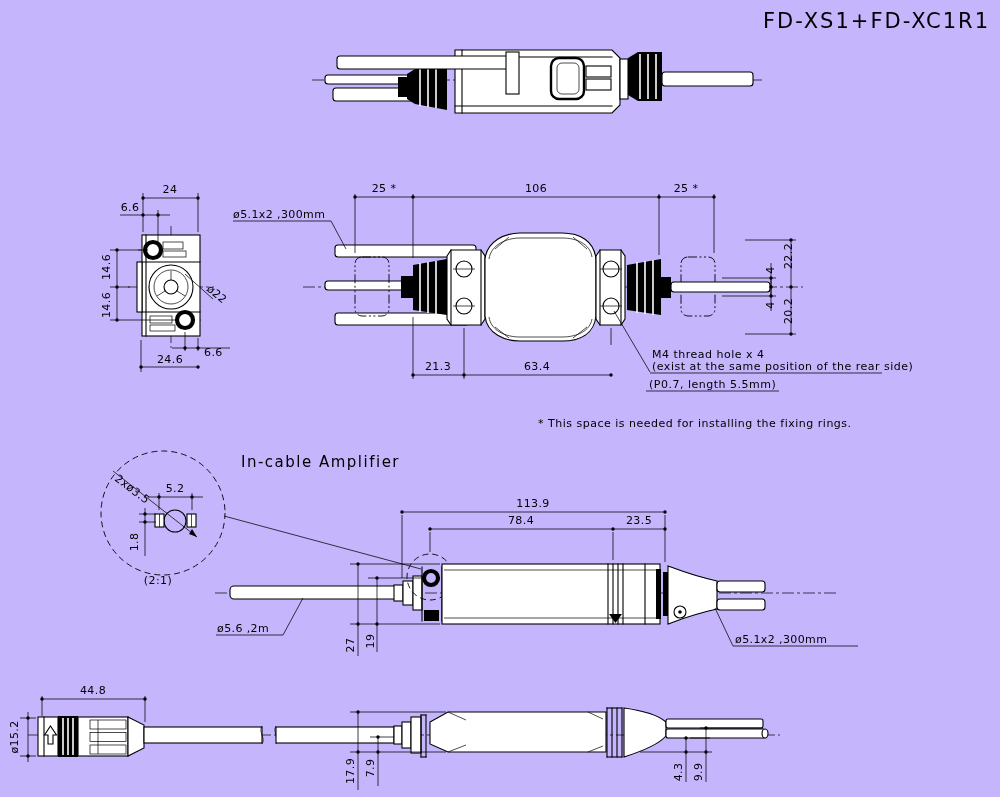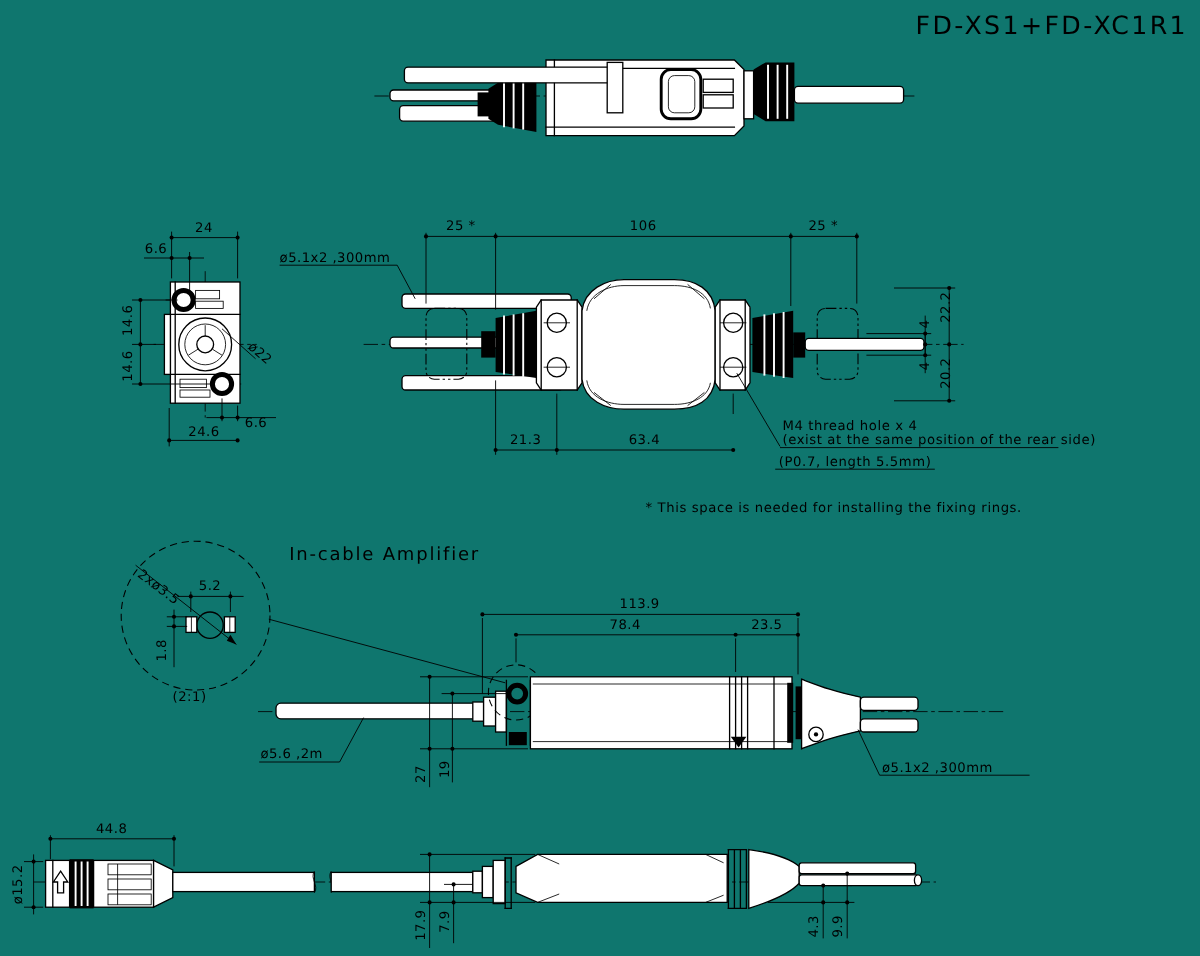--- a/index.html
+++ b/index.html
@@ -1,16 +1,16 @@
 <!DOCTYPE html>
 <html><head>
 <meta charset="utf-8">
 <style>
   html,body{margin:0;padding:0;background:#ffffff}
-  .stage{position:relative;width:1000px;height:797px;background:#0f766e;font-family:"DejaVu Sans",sans-serif;overflow:hidden}
+  .stage{position:relative;width:1000px;height:797px;background:#c4b5fd;font-family:"DejaVu Sans",sans-serif;overflow:hidden}
   svg{display:block}
   .ln{fill:none;stroke:#000;stroke-width:1.1;stroke-linecap:square;stroke-linejoin:miter}
   .lt{fill:none;stroke:#000;stroke-width:0.7}
   .wht{fill:#fff;stroke:#000;stroke-width:1.1;stroke-linejoin:miter}
   .whb{fill:#fff;stroke:#000;stroke-width:2.4}
   .blk{fill:#000;stroke:none}
   .ring{fill:none;stroke:#000;stroke-width:4.2}
   .ws{stroke:#fff;stroke-width:1.6;fill:none}
   .cl{fill:none;stroke:#000;stroke-width:0.7;stroke-dasharray:12 3 3 3}
   .ph{fill:none;stroke:#000;stroke-width:0.9;stroke-dasharray:9 2.5 2 2.5 2 2.5}

